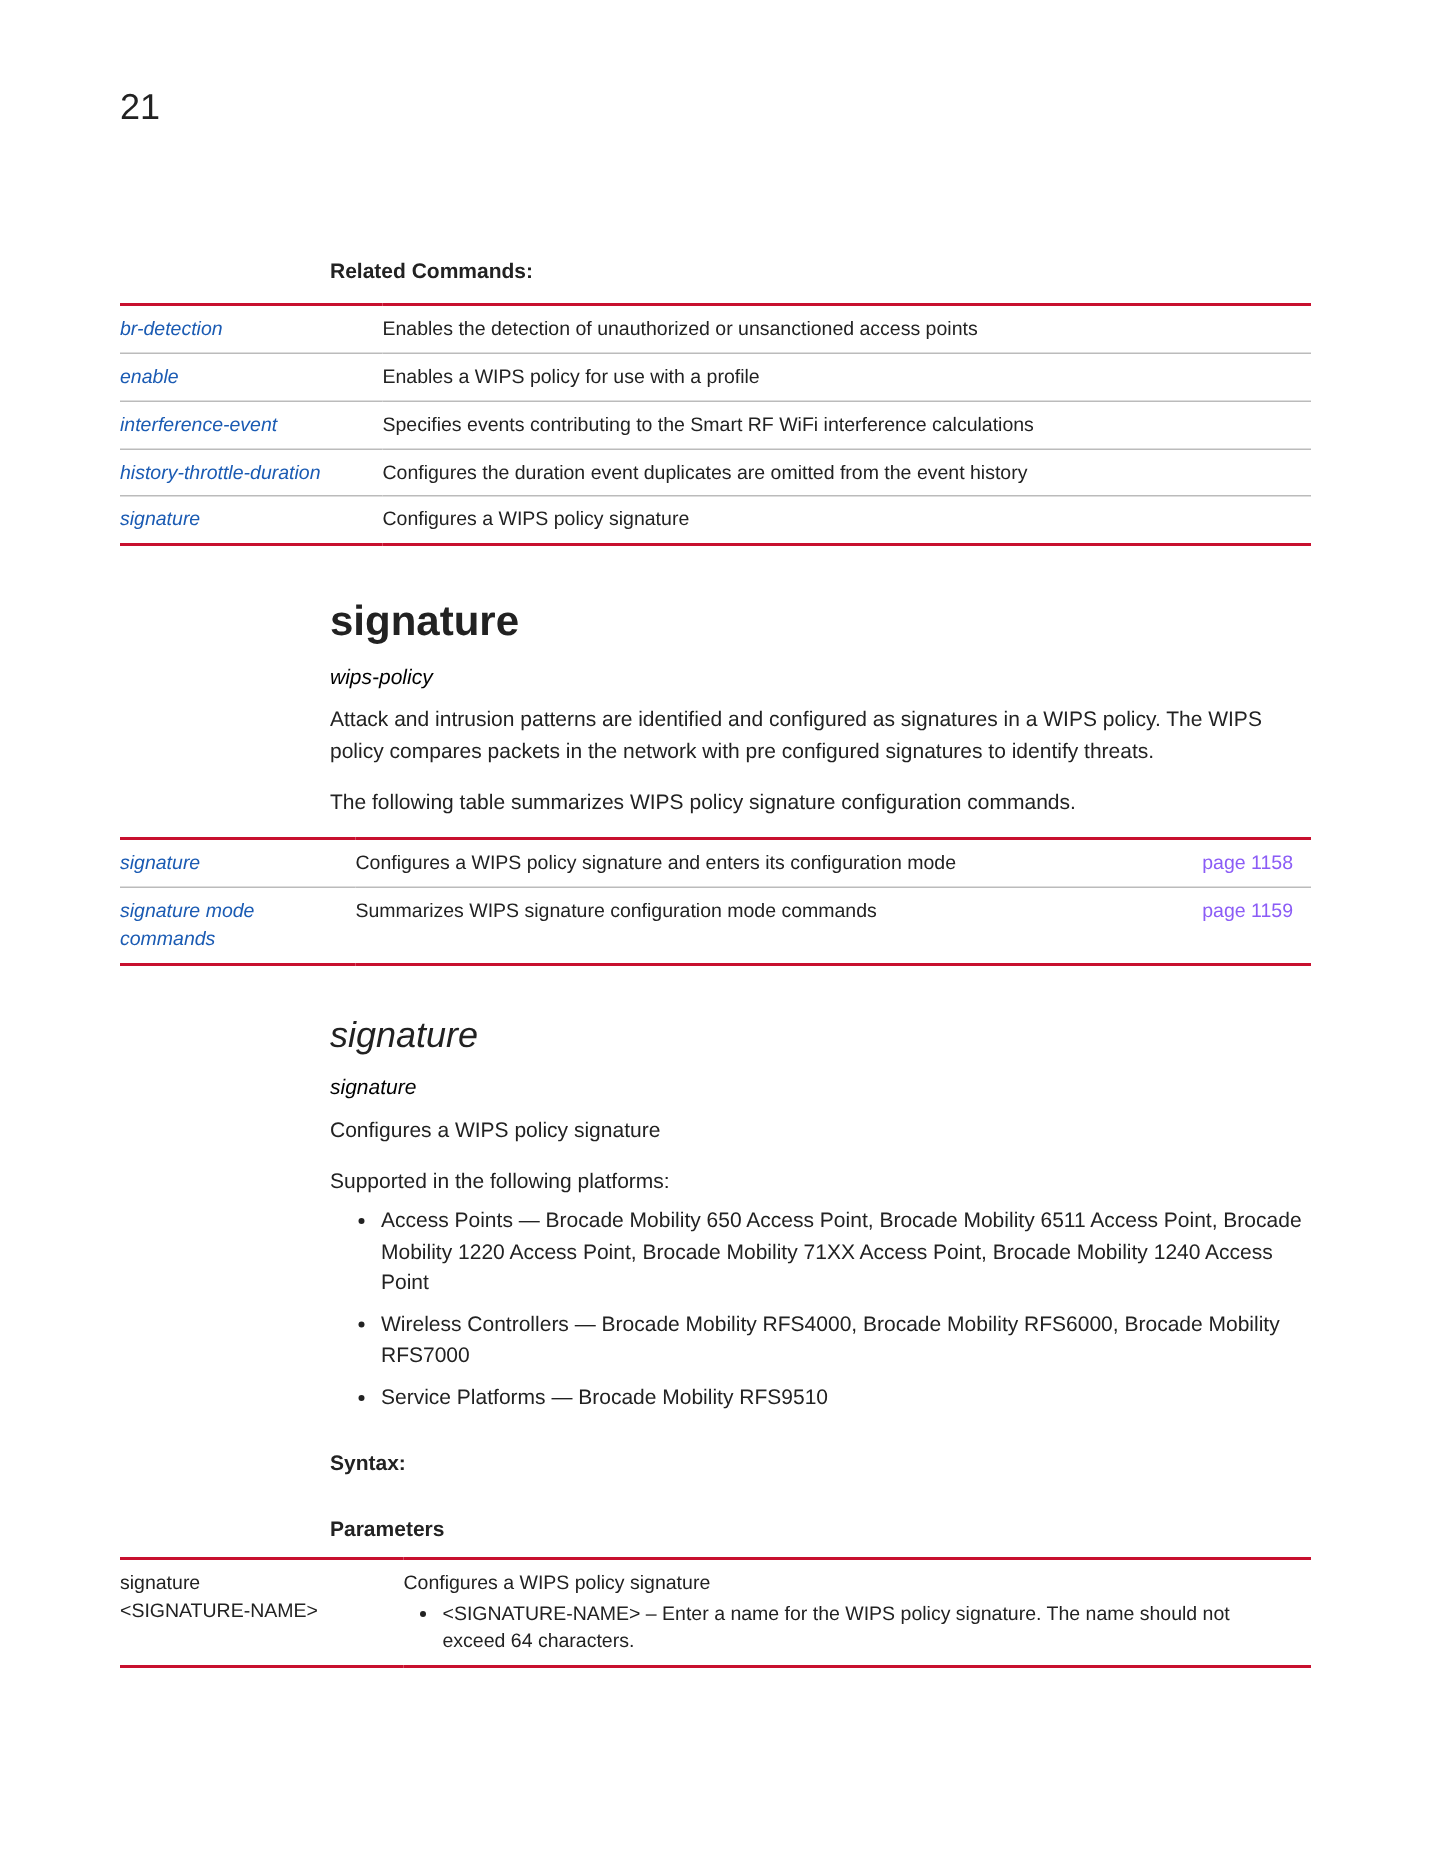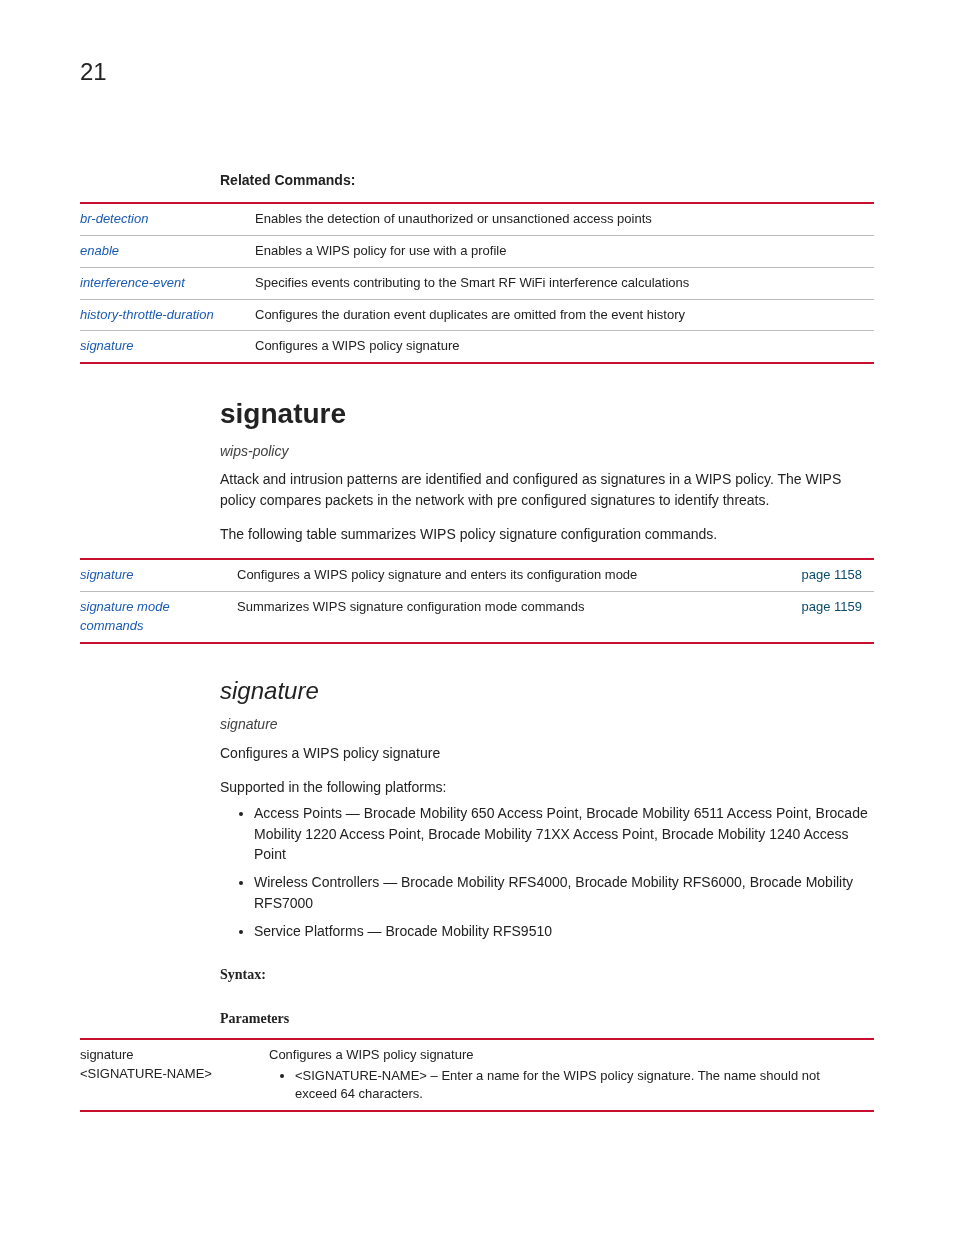--- a/index.html
+++ b/index.html
@@ -48,60 +48,59 @@
   }
   table.cmd-table td.link-col {
     width: 160px;
   }
   .link {
     color: #1b5bb3;
     font-style: italic;
     cursor: pointer;
   }
   .page-link {
-    color: #0c4a6e;
+    color: #8b5cf6;
     cursor: pointer;
     text-align: right;
     width: 70px;
     white-space: nowrap;
   }
   h2.sig-heading {
     font-family: "Arial Narrow", Arial, sans-serif;
     font-size: 28px;
     font-weight: 600;
     margin: 30px 0 6px 0;
   }
   h3.sig-subheading {
     font-family: "Arial Narrow", Arial, sans-serif;
     font-style: italic;
     font-size: 24px;
     font-weight: 400;
     margin: 30px 0 6px 0;
   }
   .subref {
-    color: #404040;
+    color: #000000;
     font-style: italic;
     margin: 0 0 8px 0;
     font-size: 14px;
   }
   .body-para {
     margin: 0 0 14px 0;
   }
   ul.plat-list {
     margin: 6px 0 14px 0;
     padding-left: 34px;
   }
   ul.plat-list li {
     margin-bottom: 8px;
   }
   .section-label {
     font-weight: bold;
     margin: 24px 0 24px 0;
     font-size: 14px;
-    font-family: Liberation Serif, serif;
   }
   table.param-table {
     width: 100%;
     border-collapse: collapse;
     font-size: 13px;
     margin-top: 8px;
   }
   table.param-table tr:first-child {
     border-top: 2px solid #c8102e;
   }

